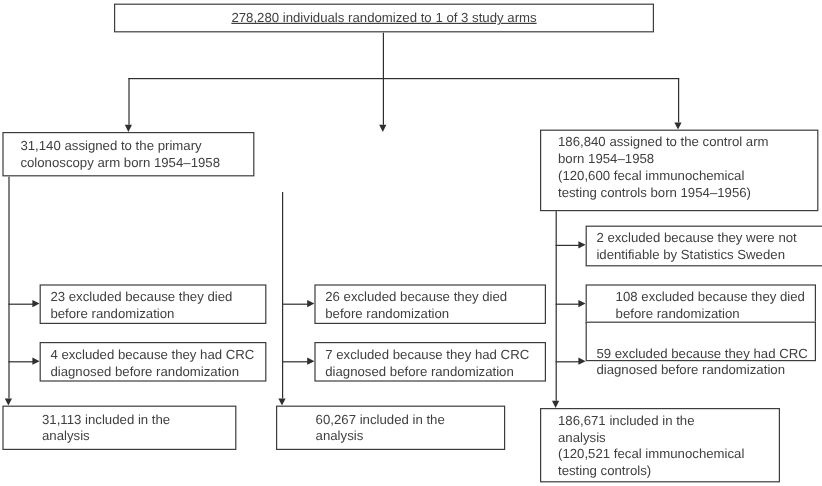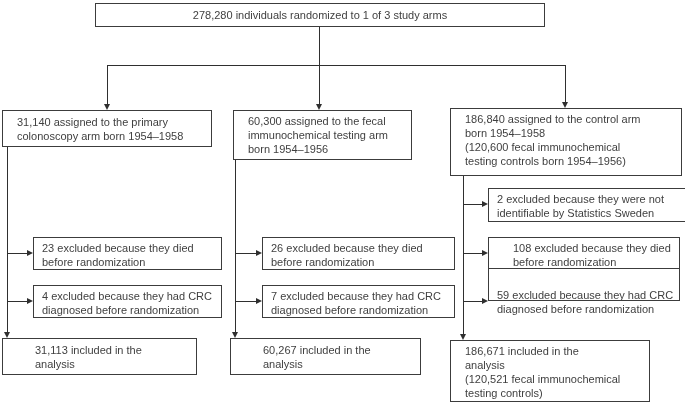--- a/index.html
+++ b/index.html
@@ -5,21 +5,21 @@
   html,body{margin:0;padding:0;background:#ffffff;}
   .canvas{
     position:relative;width:685px;height:405px;background:#ffffff;
     font-family:"Liberation Sans","DejaVu Sans",sans-serif;
     font-size:11px;line-height:14px;color:#3f3f3f;
   }
   .box{
     position:absolute;box-sizing:border-box;background:#ffffff;
     border:1.5px solid #3c3c3c;white-space:pre;
   }
-  .box.center{text-align:center;display:flex;align-items:center;justify-content:center;}
+  .box.center{text-align:center;display:flex;align-items:center;justify-content:center;text-decoration:underline;}
   .vline,.hline{position:absolute;background:#2f2f2f;}
   .vline{width:1.3px;}
   .hline{height:1.3px;}
   .arrow-down{
     position:absolute;width:0;height:0;
     border-left:3.5px solid transparent;border-right:3.5px solid transparent;
     border-top:6px solid #2f2f2f;
   }
   .arrow-right{
     position:absolute;width:0;height:0;
@@ -60,23 +60,20 @@
   <div class="hline" style="left:463px;top:253px;width:20px"></div>
   <div class="arrow-right" style="left:482px;top:249.5px"></div>
   <div class="hline" style="left:463px;top:301px;width:20px"></div>
   <div class="arrow-right" style="left:482px;top:297.5px"></div>
   <div class="arrow-down" style="left:459.5px;top:334px"></div>
 
   <div class="box center" style="left:95px;top:3px;width:450px;height:24px">278,280 individuals randomized to 1 of 3 study arms</div>
 
   <div class="box" style="left:2px;top:110px;width:210px;height:37px;padding:4px 8px 0 14px">31,140 assigned to the primary
 colonoscopy arm born 1954–1958</div>
-  <div class="box" style="left:233px;top:110px;width:179px;height:50px;padding:3px 8px 0 14px">60,300 assigned to the fecal
-immunochemical testing arm
-born 1954–1956</div>
   <div class="box" style="left:450px;top:108px;width:232px;height:68px;padding:3px 8px 0 14px">186,840 assigned to the control arm
 born 1954–1958
 (120,600 fecal immunochemical
 testing controls born 1954–1956)</div>
 
   <div class="box" style="left:488px;top:188px;width:201px;height:34px;padding:3px 6px 0 8px">2 excluded because they were not
 identifiable by Statistics Sweden</div>
 
   <div class="box" style="left:33px;top:237px;width:189px;height:33px;padding:3px 6px 0 8px">23 excluded because they died
 before randomization</div>

